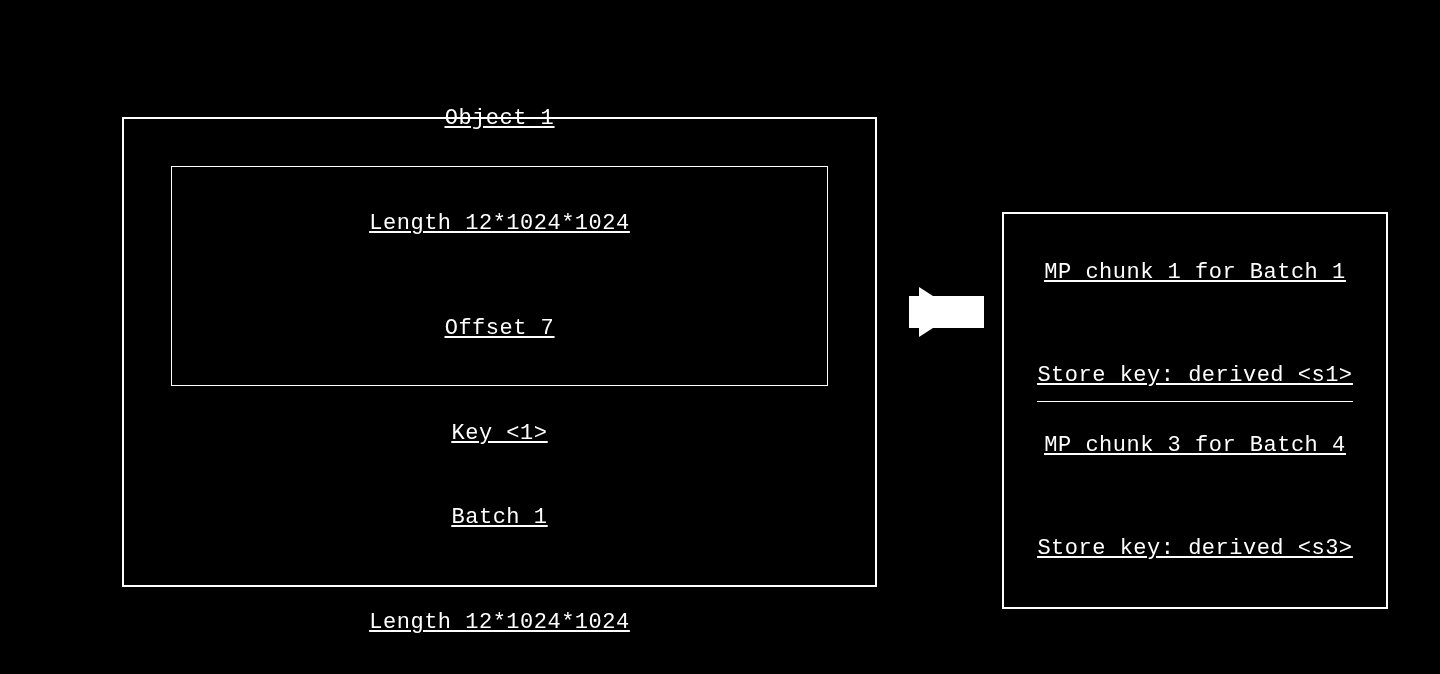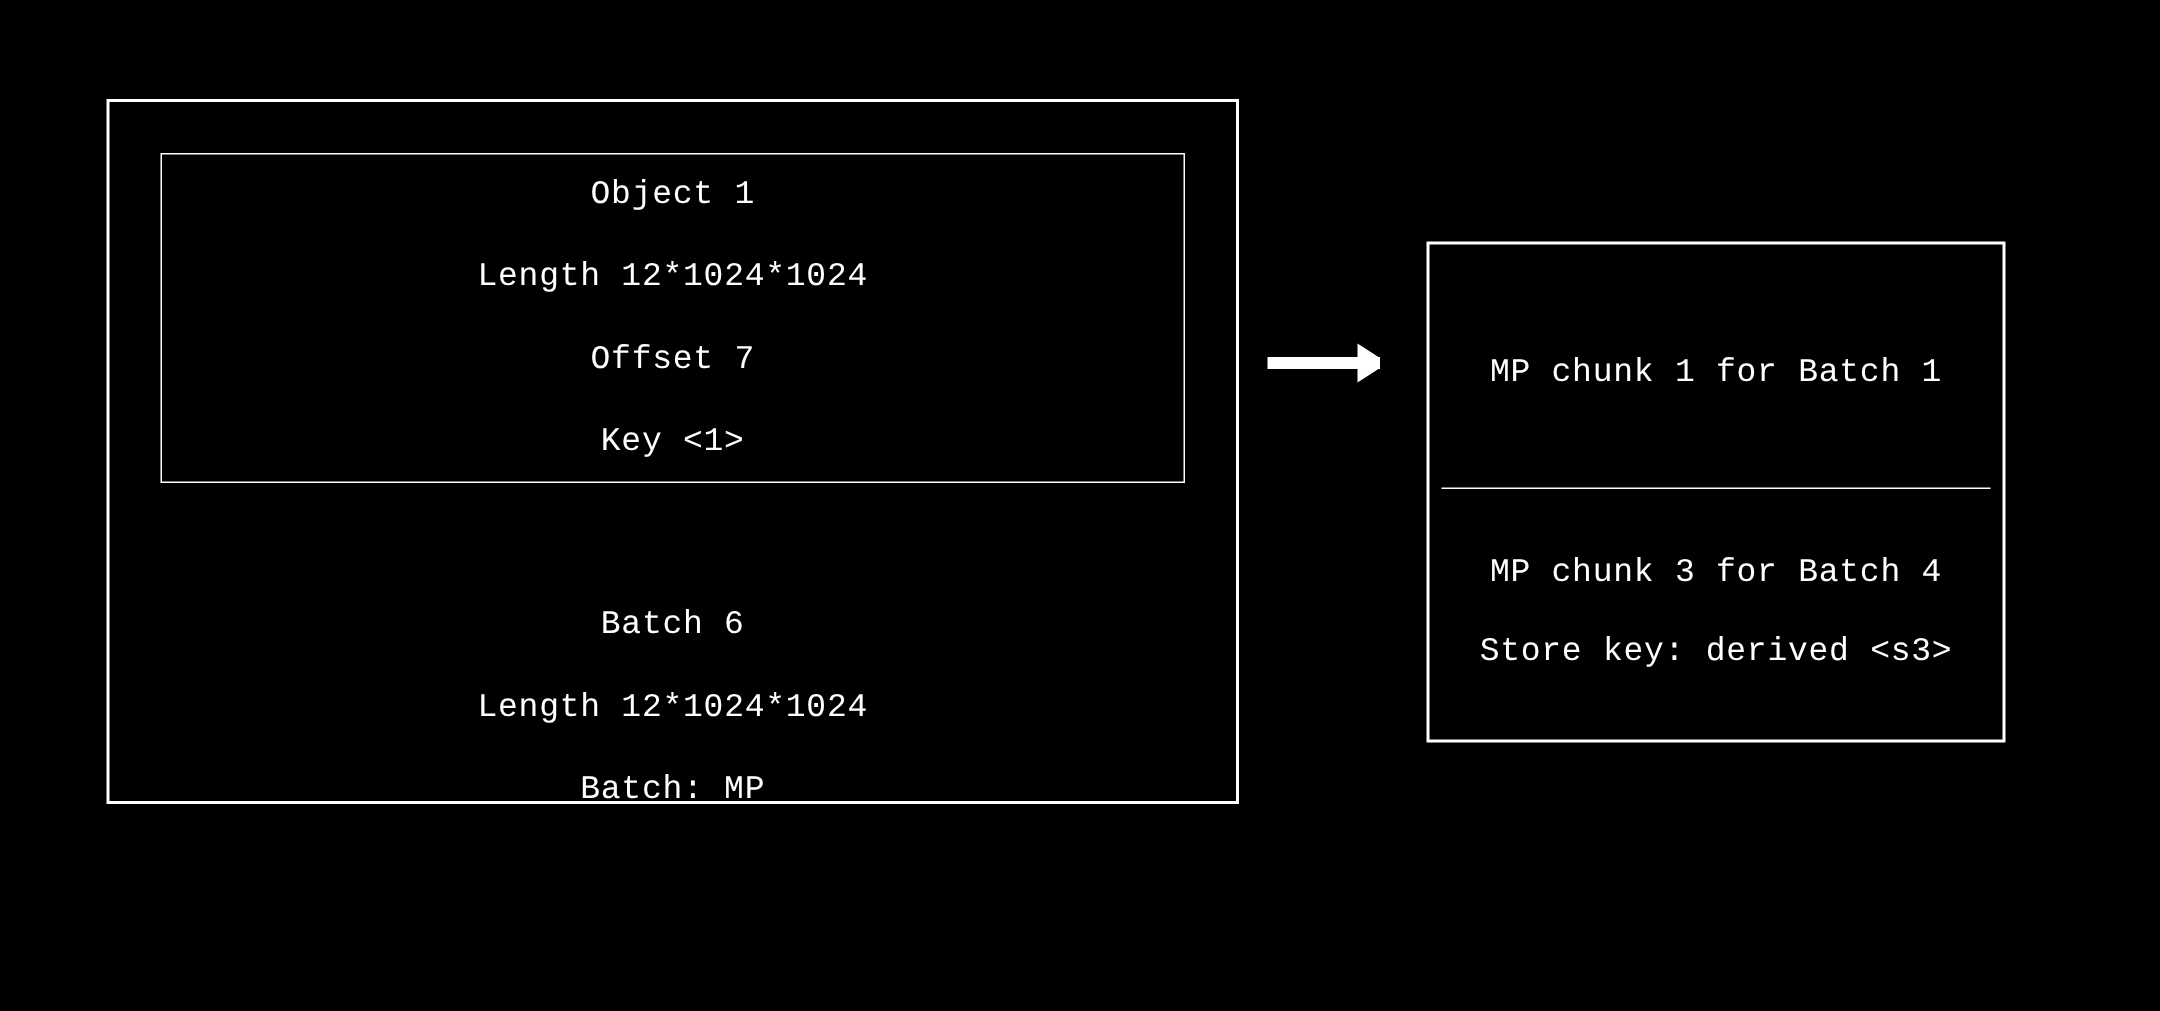--- a/index.html
+++ b/index.html
@@ -1,18 +1,19 @@
 <!DOCTYPE html>
 <html><head>
   <meta charset="utf-8">
   <style>
     * {
-      margin: 4px;
-      padding: 4px;
+      margin: 17px;
+      padding: 16px;
       box-sizing: border-box;
+      text-decoration: underline;
     }
     body {
       background: #000;
       color: #fff;
       font-family: "SF Mono", "Monaco", "Menlo", "Consolas", "Courier New", monospace;
       font-size: 22px;
       width: 1440px;
       height: 674px;
       position: relative;
       letter-spacing: 0.5px;
@@ -101,32 +102,33 @@
 <body>
 
 <div class="outer-box">
   <div class="inner-box">
     <div class="text-line">Object 1</div>
     <div class="text-line">Length 12*1024*1024</div>
     <div class="text-line">Offset 7</div>
     <div class="text-line">Key &lt;1&gt;</div>
   </div>
   <div class="batch-info">
-    <div class="text-line">Batch 6</div>
+    <div class="text-line">Batch 1</div>
     <div class="text-line">Length 12*1024*1024</div>
     <div class="text-line">Batch: MP</div>
   </div>
 </div>
 
 <div class="arrow">
   <div class="arrow-line"></div>
   <div class="arrow-head"></div>
 </div>
 
 <div class="chunks-box">
   <div class="chunk">
     <div class="text-line">MP chunk 1 for Batch 1</div>
+    <div class="text-line">Store key: derived &lt;s1&gt;</div>
   </div>
   <div class="chunk">
     <div class="text-line">MP chunk 3 for Batch 4</div>
     <div class="text-line">Store key: derived &lt;s3&gt;</div>
   </div>
 </div>
 
 </body></html>

